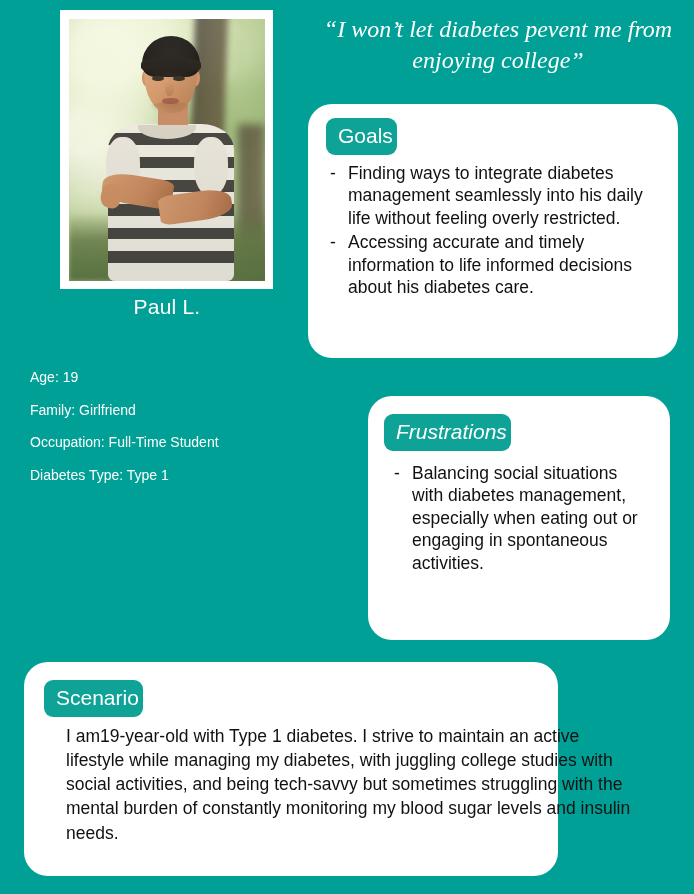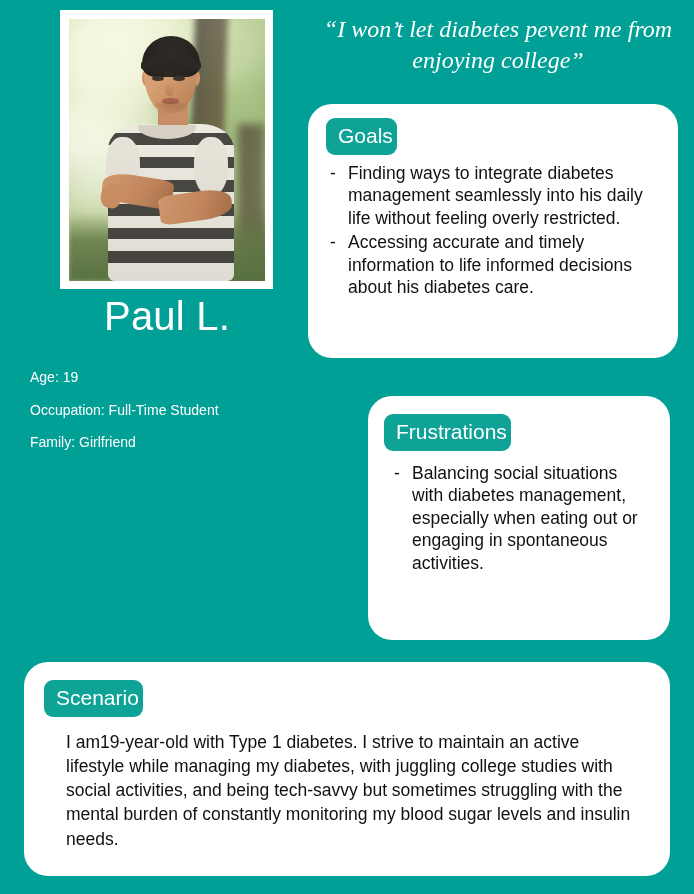--- a/index.html
+++ b/index.html
@@ -222,21 +222,21 @@
   }
 
   
   .person-name {
     position: absolute;
     left: 0;
     top: 296px;
     width: 334px;
     text-align: center;
     color: #ffffff;
-    font-size: 40px;
+    font-size: 21px;
     font-weight: 300;
     letter-spacing: 0.2px;
     line-height: 1;
   }
 
   
   .quote {
     position: absolute;
     left: 318px;
     top: 14px;
@@ -266,34 +266,34 @@
   }
 
   
   .card {
     position: absolute;
     background: #ffffff;
     border-radius: 24px;
   }
   .card-goals        { left: 308px; top: 104px;  width: 370px; height: 254px; }
   .card-frustrations { left: 368px; top: 396px;  width: 302px; height: 244px; }
-  .card-scenario     { left: 24px;  top: 662px;  width: 646px; height: 214px; }
+  .card-scenario     { left: 24px;  top: 662px;  width: 534px; height: 214px; }
 
   .chip {
     position: absolute;
     background: #0ea396;
     color: #ffffff;
     border-radius: 9px;
     font-size: 21px;
     font-weight: 400;
     line-height: 1;
     padding: 7px 4px 9px 12px;
   }
   .chip-goals        { left: 18px; top: 14px; }
-  .chip-frustrations { left: 16px; top: 18px; }
+  .chip-frustrations { left: 16px; top: 18px; font-style: italic; }
   .chip-scenario     { left: 20px; top: 18px; }
 
   .bullets {
     position: absolute;
     color: #111111;
     font-size: 17.5px;
     line-height: 1.28;
   }
   .bullets-goals        { left: 22px; top: 58px;  width: 330px; }
   .bullets-frustrations { left: 26px; top: 66px;  width: 252px; }
@@ -304,21 +304,21 @@
   }
   .bullet .dash {
     flex: 0 0 18px;
     color: #111111;
   }
   .bullet .btext { flex: 1 1 auto; }
 
   .scenario-body {
     position: absolute;
     left: 42px;
-    top: 68px;
+    top: 62px;
     width: 576px;
     color: #111111;
     font-size: 17.5px;
     line-height: 1.38;
   }
 </style>
 </head>
 <body>
 
 <div class="persona-card">
@@ -360,22 +360,23 @@
       <div class="photo-shade"></div>
     </div>
   </div>
 
   <div class="person-name">Paul L.</div>
 
   <div class="quote">“I won’t let diabetes pevent me from enjoying college”</div>
 
   <div class="info-list">
     <div class="info-item">Age: 19</div>
+    <div class="info-item">Family: Girlfriend</div>
     <div class="info-item">Occupation: Full-Time Student</div>
-    <div class="info-item">Family: Girlfriend</div>
+    <div class="info-item">Diabetes Type: Type 1</div>
   </div>
 
   <div class="card card-goals">
     <div class="chip chip-goals">Goals</div>
     <div class="bullets bullets-goals">
       <div class="bullet">
         <span class="dash">-</span>
         <span class="btext">Finding ways to integrate diabetes management seamlessly into his daily life without feeling overly restricted.</span>
       </div>
       <div class="bullet">

